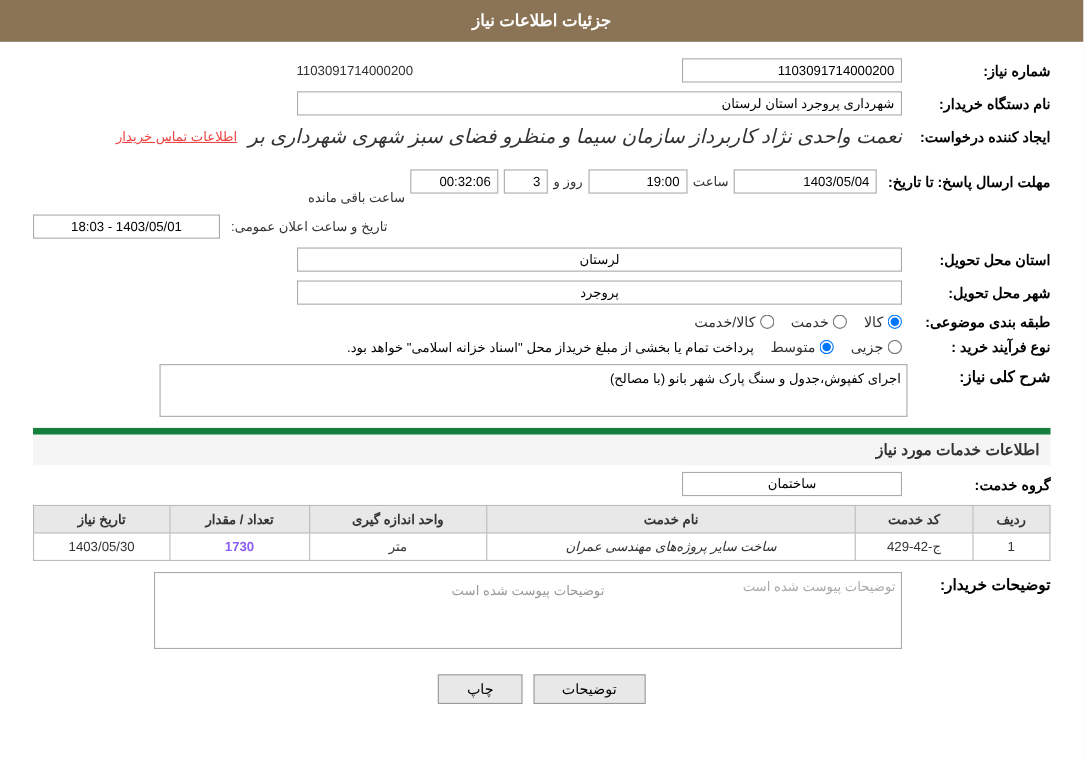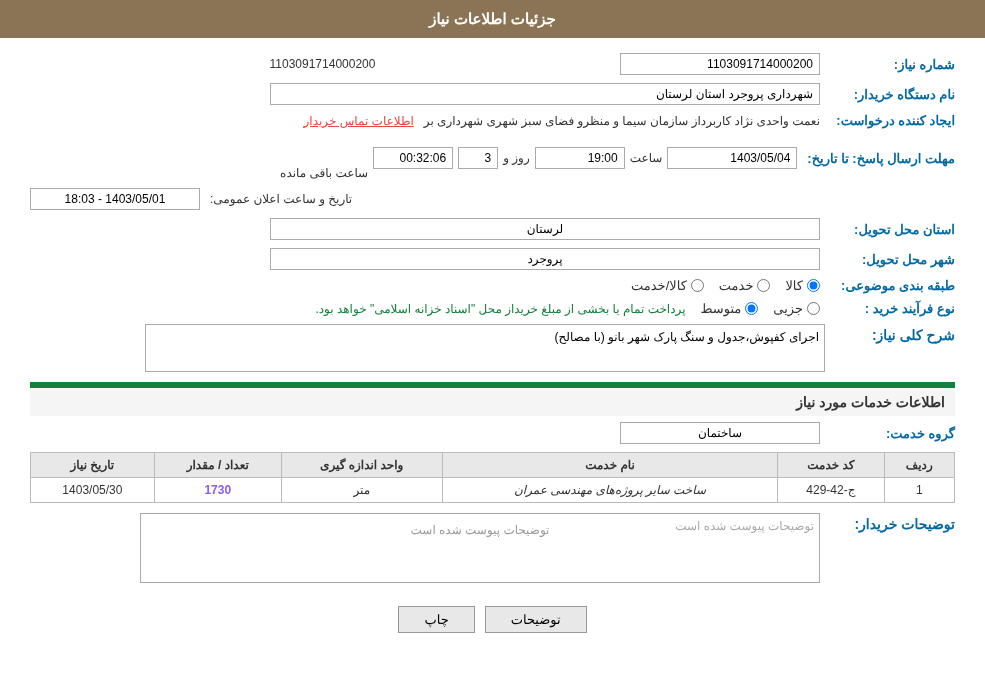--- a/index.html
+++ b/index.html
@@ -27,21 +27,21 @@
     .content-area {
       padding: 15px 20px;
     }
     .form-row {
       display: flex;
       align-items: center;
       margin-bottom: 8px;
       gap: 5px;
     }
     .label-cell {
-      color: #0369a1;
+      color: #000000;
       font-weight: bold;
       min-width: 130px;
       text-align: right;
       white-space: nowrap;
       padding-left: 5px;
     }
     .input-field {
       border: 1px solid #aaa;
       padding: 3px 6px;
       background: #fff;
@@ -194,21 +194,21 @@
     </div>
 
     <div class="form-row" style="position: relative;">
       <span class="label-cell">نام دستگاه خریدار:</span>
       <input type="text" class="input-field" style="width: 550px;" readonly="" value="شهرداری پروجرد استان لرستان">
 
     </div>
 
     <div class="form-row" style="position: relative;">
       <span class="label-cell">ایجاد کننده درخواست:</span>
-      <span style="font-size:12px;">نعمت واحدی نژاد کاربرداز سازمان سیما و منظرو فضای سبز شهری شهرداری بر</span>
+      <span style="font-size:18px;font-style:italic;">نعمت واحدی نژاد کاربرداز سازمان سیما و منظرو فضای سبز شهری شهرداری بر</span>
       <span class="blue-link" style="margin-right:5px;">اطلاعات تماس خریدار</span>
     </div>
 
     <div class="form-row" style="position: relative;">
       <span class="label-cell">مهلت ارسال پاسخ: تا تاریخ:</span>
       <div class="date-time-row">
         <input type="text" class="input-field input-small" readonly="" value="1403/05/04" style="">
 
         <span style="font-size:12px;">ساعت</span>
         <input type="text" class="input-field input-xsmall" readonly="" value="19:00" style="">
@@ -262,21 +262,21 @@
       <div class="radio-group">
         <div class="radio-item">
           <input type="radio" name="farayand" style="">
           <span>جزیی</span>
         </div>
         <div class="radio-item">
           <input type="radio" name="farayand" checked="" style="">
           <span>متوسط</span>
         </div>
       </div>
-      <span class="purchase-note" style="margin-right:10px; font-size:12px; color:#15803d;">پرداخت تمام یا بخشی از مبلغ خریداز محل "اسناد خزانه اسلامی" خواهد بود.</span>
+      <span class="purchase-note" style="margin-right:10px; font-size:12px; color:#000000;">پرداخت تمام یا بخشی از مبلغ خریداز محل "اسناد خزانه اسلامی" خواهد بود.</span>
     </div>
 
     <div style="display:flex; align-items:flex-start; margin-bottom:8px; margin-top:5px;">
       <span class="label-cell" style="font-weight:bold; font-size:14px; padding-top:3px;">شرح کلی نیاز:</span>
       <textarea class="textarea-field" style="width: 680px; height: 48px;">اجرای کفپوش،جدول و سنگ پارک شهر بانو (با مصالح)</textarea>
     </div>
 
     <div class="section-title">اطلاعات خدمات مورد نیاز</div>
 
     <div class="form-row" style="position: relative;">

